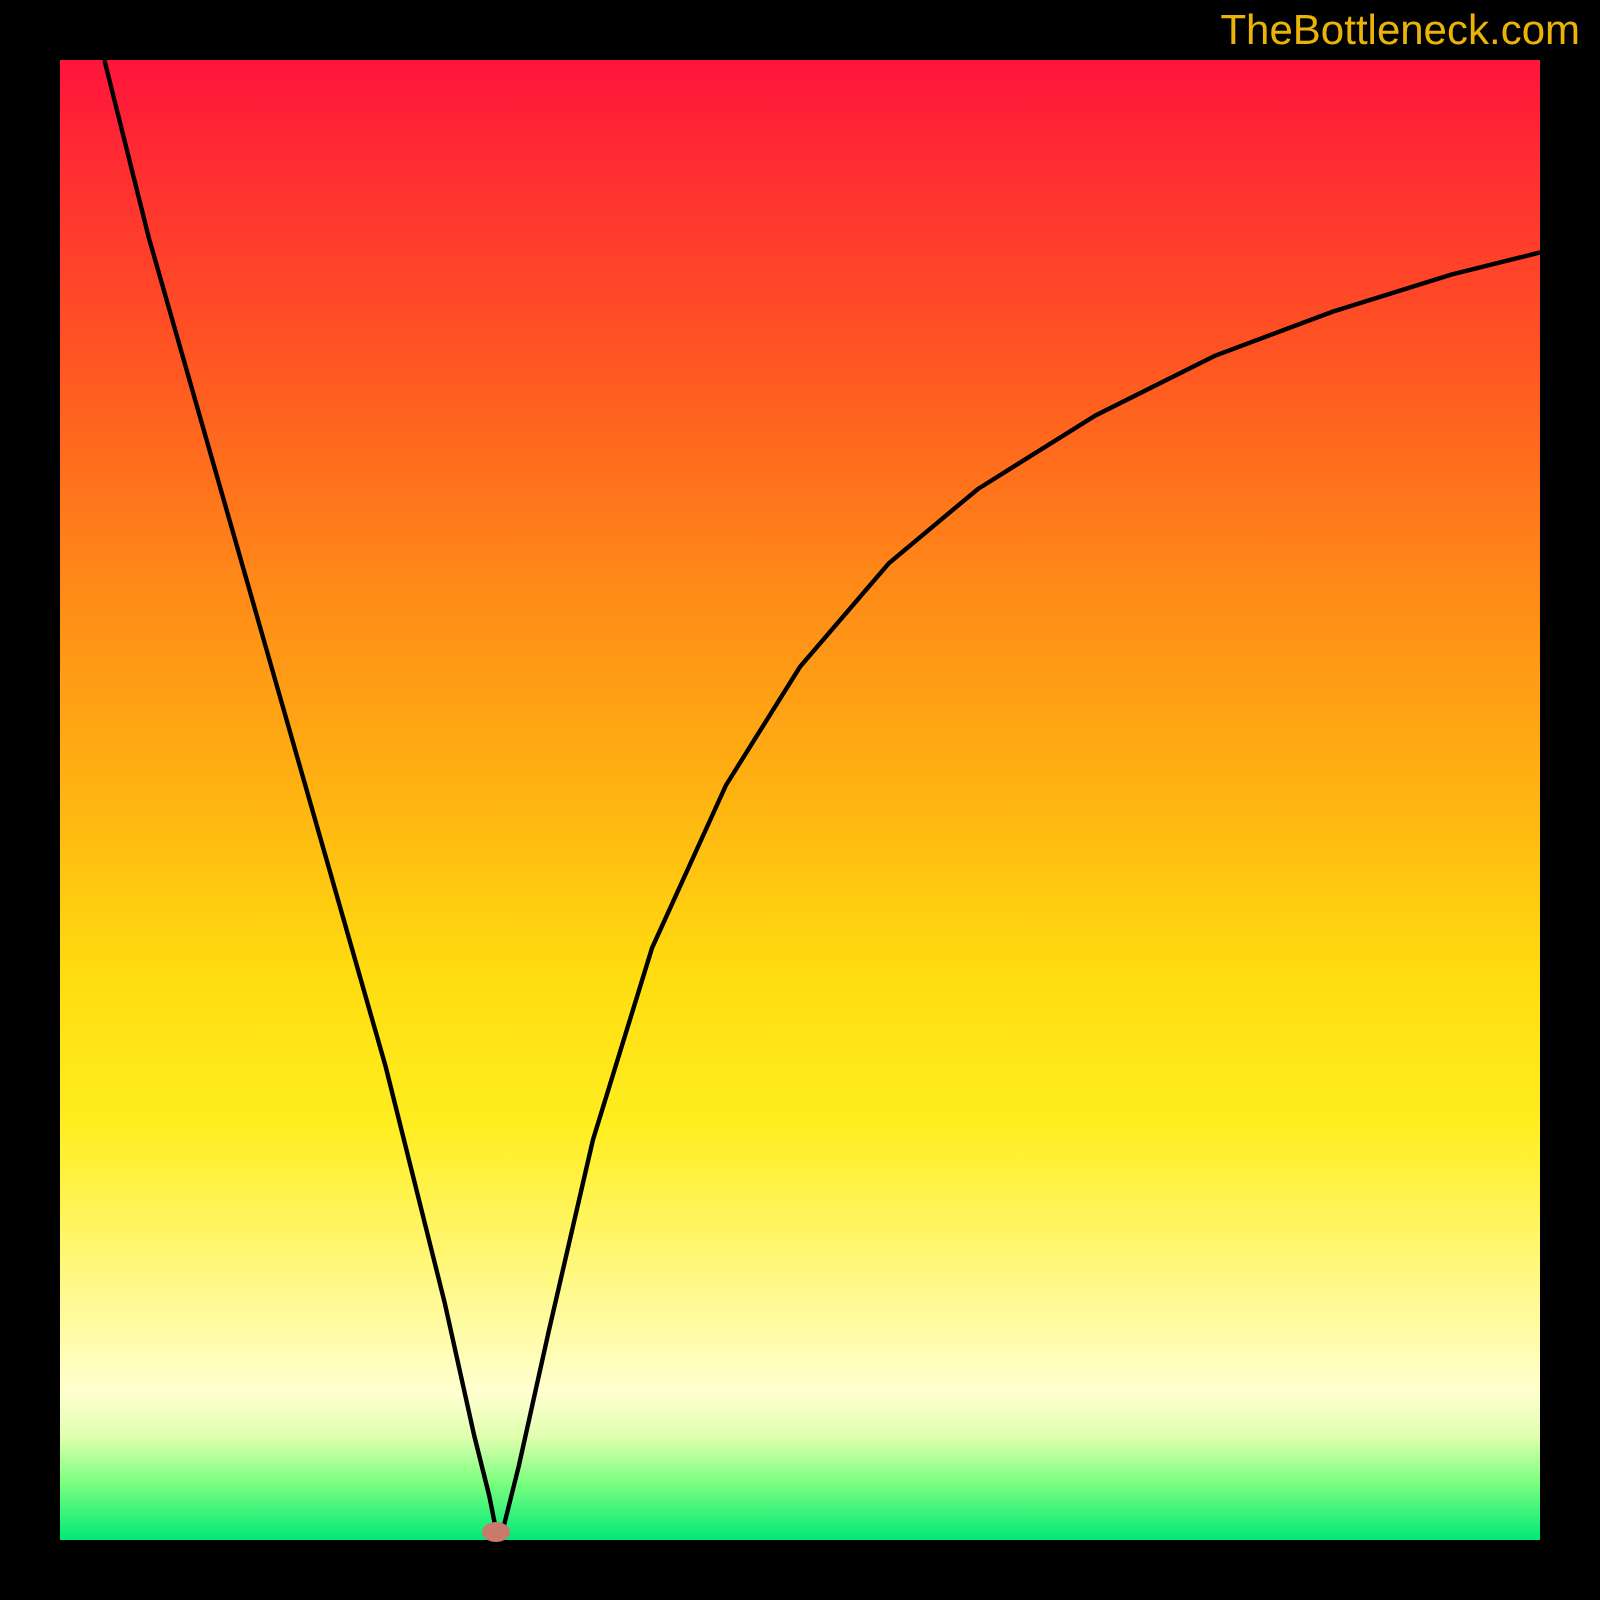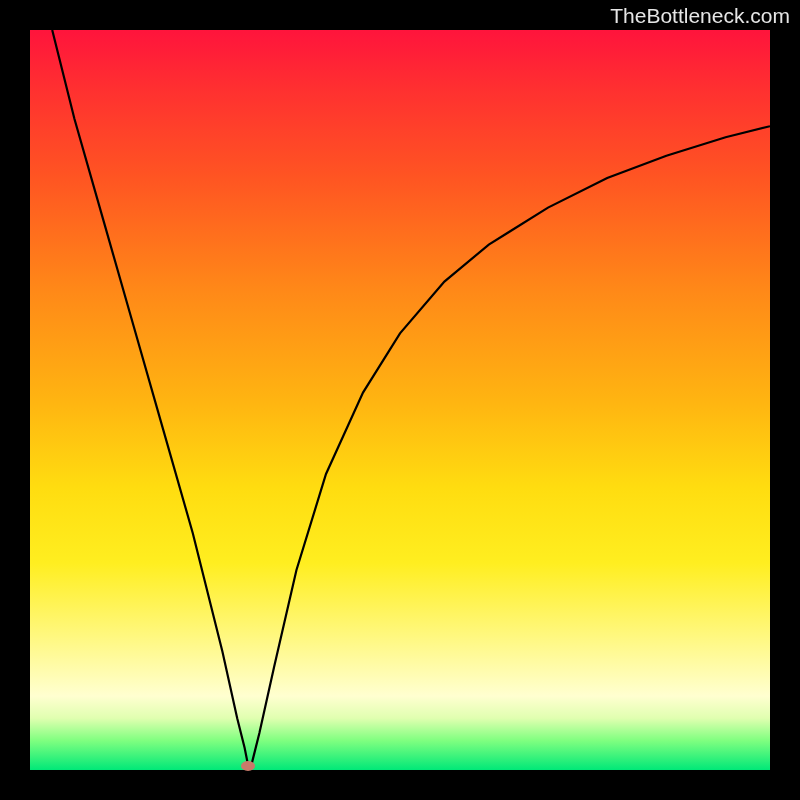--- a/index.html
+++ b/index.html
@@ -8,21 +8,21 @@
     height: 800px;
     background: #000;
     position: relative;
     overflow: hidden;
     font-family: Arial, sans-serif;
   }
   .watermark {
     position: absolute;
     top: 4px;
     right: 10px;
-    color: #e5e5e5;
+    color: #eab308;
     font-size: 21px;
     font-weight: normal;
     z-index: 10;
   }
   .plot-area {
     position: absolute;
     top: 30px;
     left: 30px;
     width: 740px;
     height: 740px;

